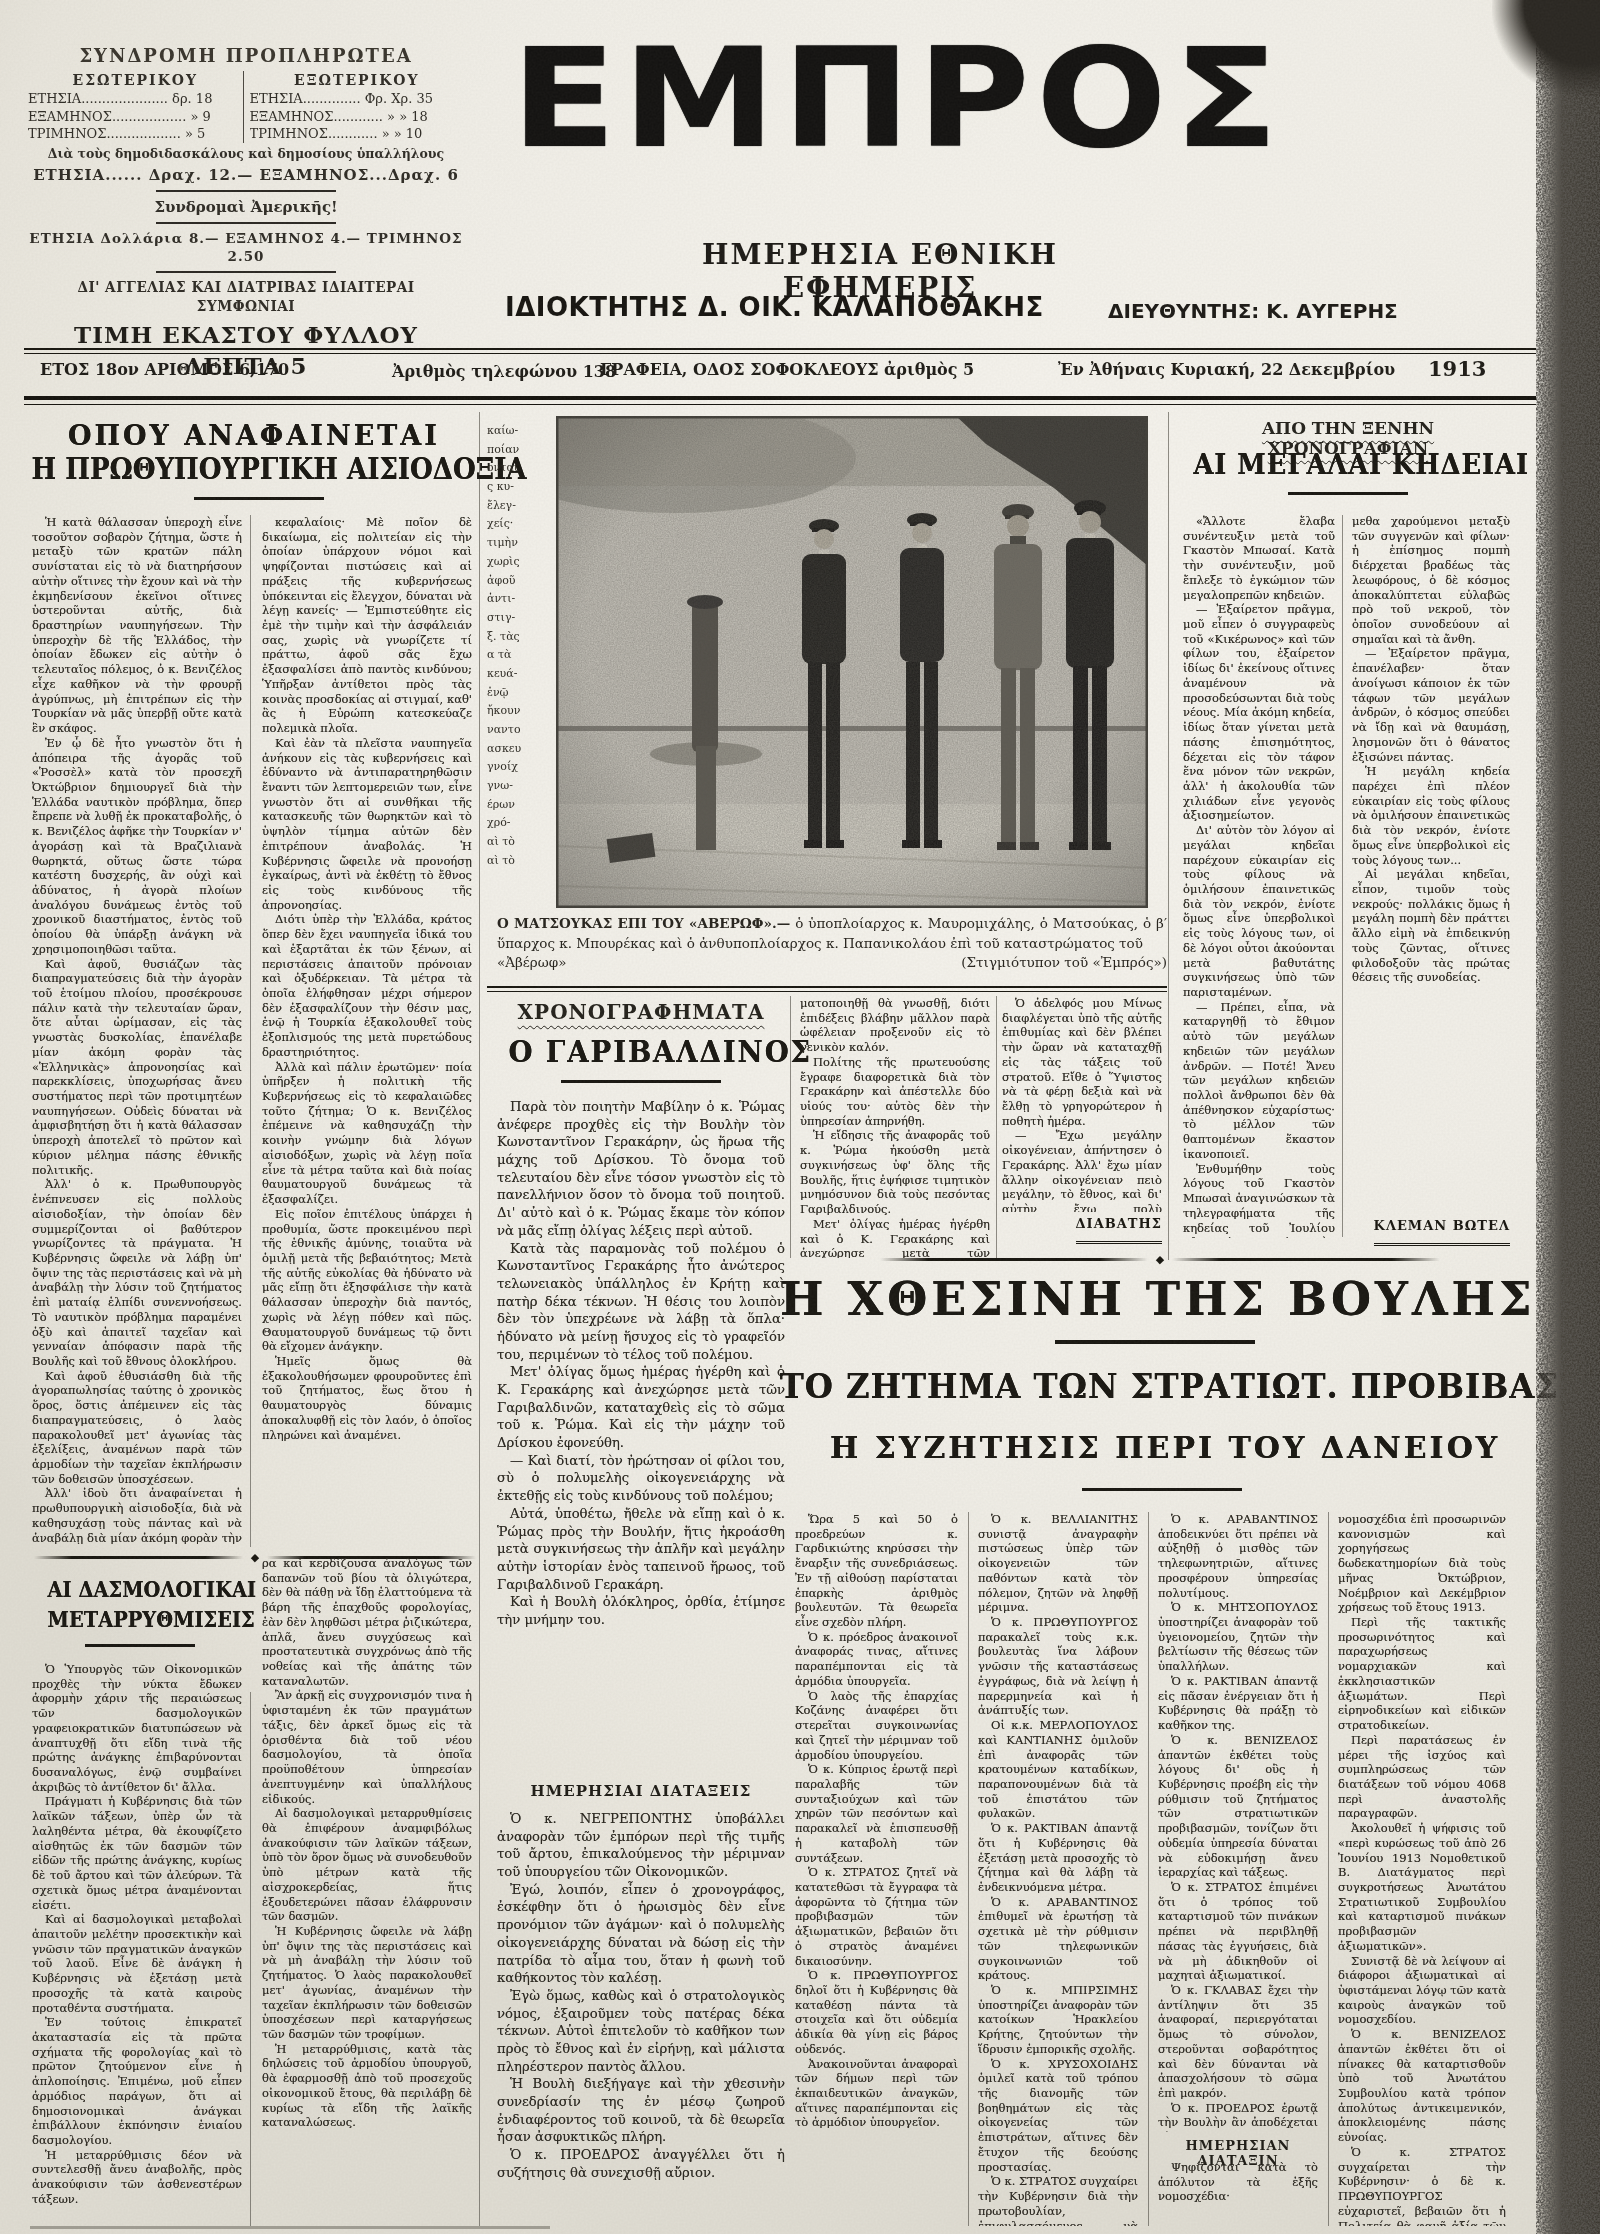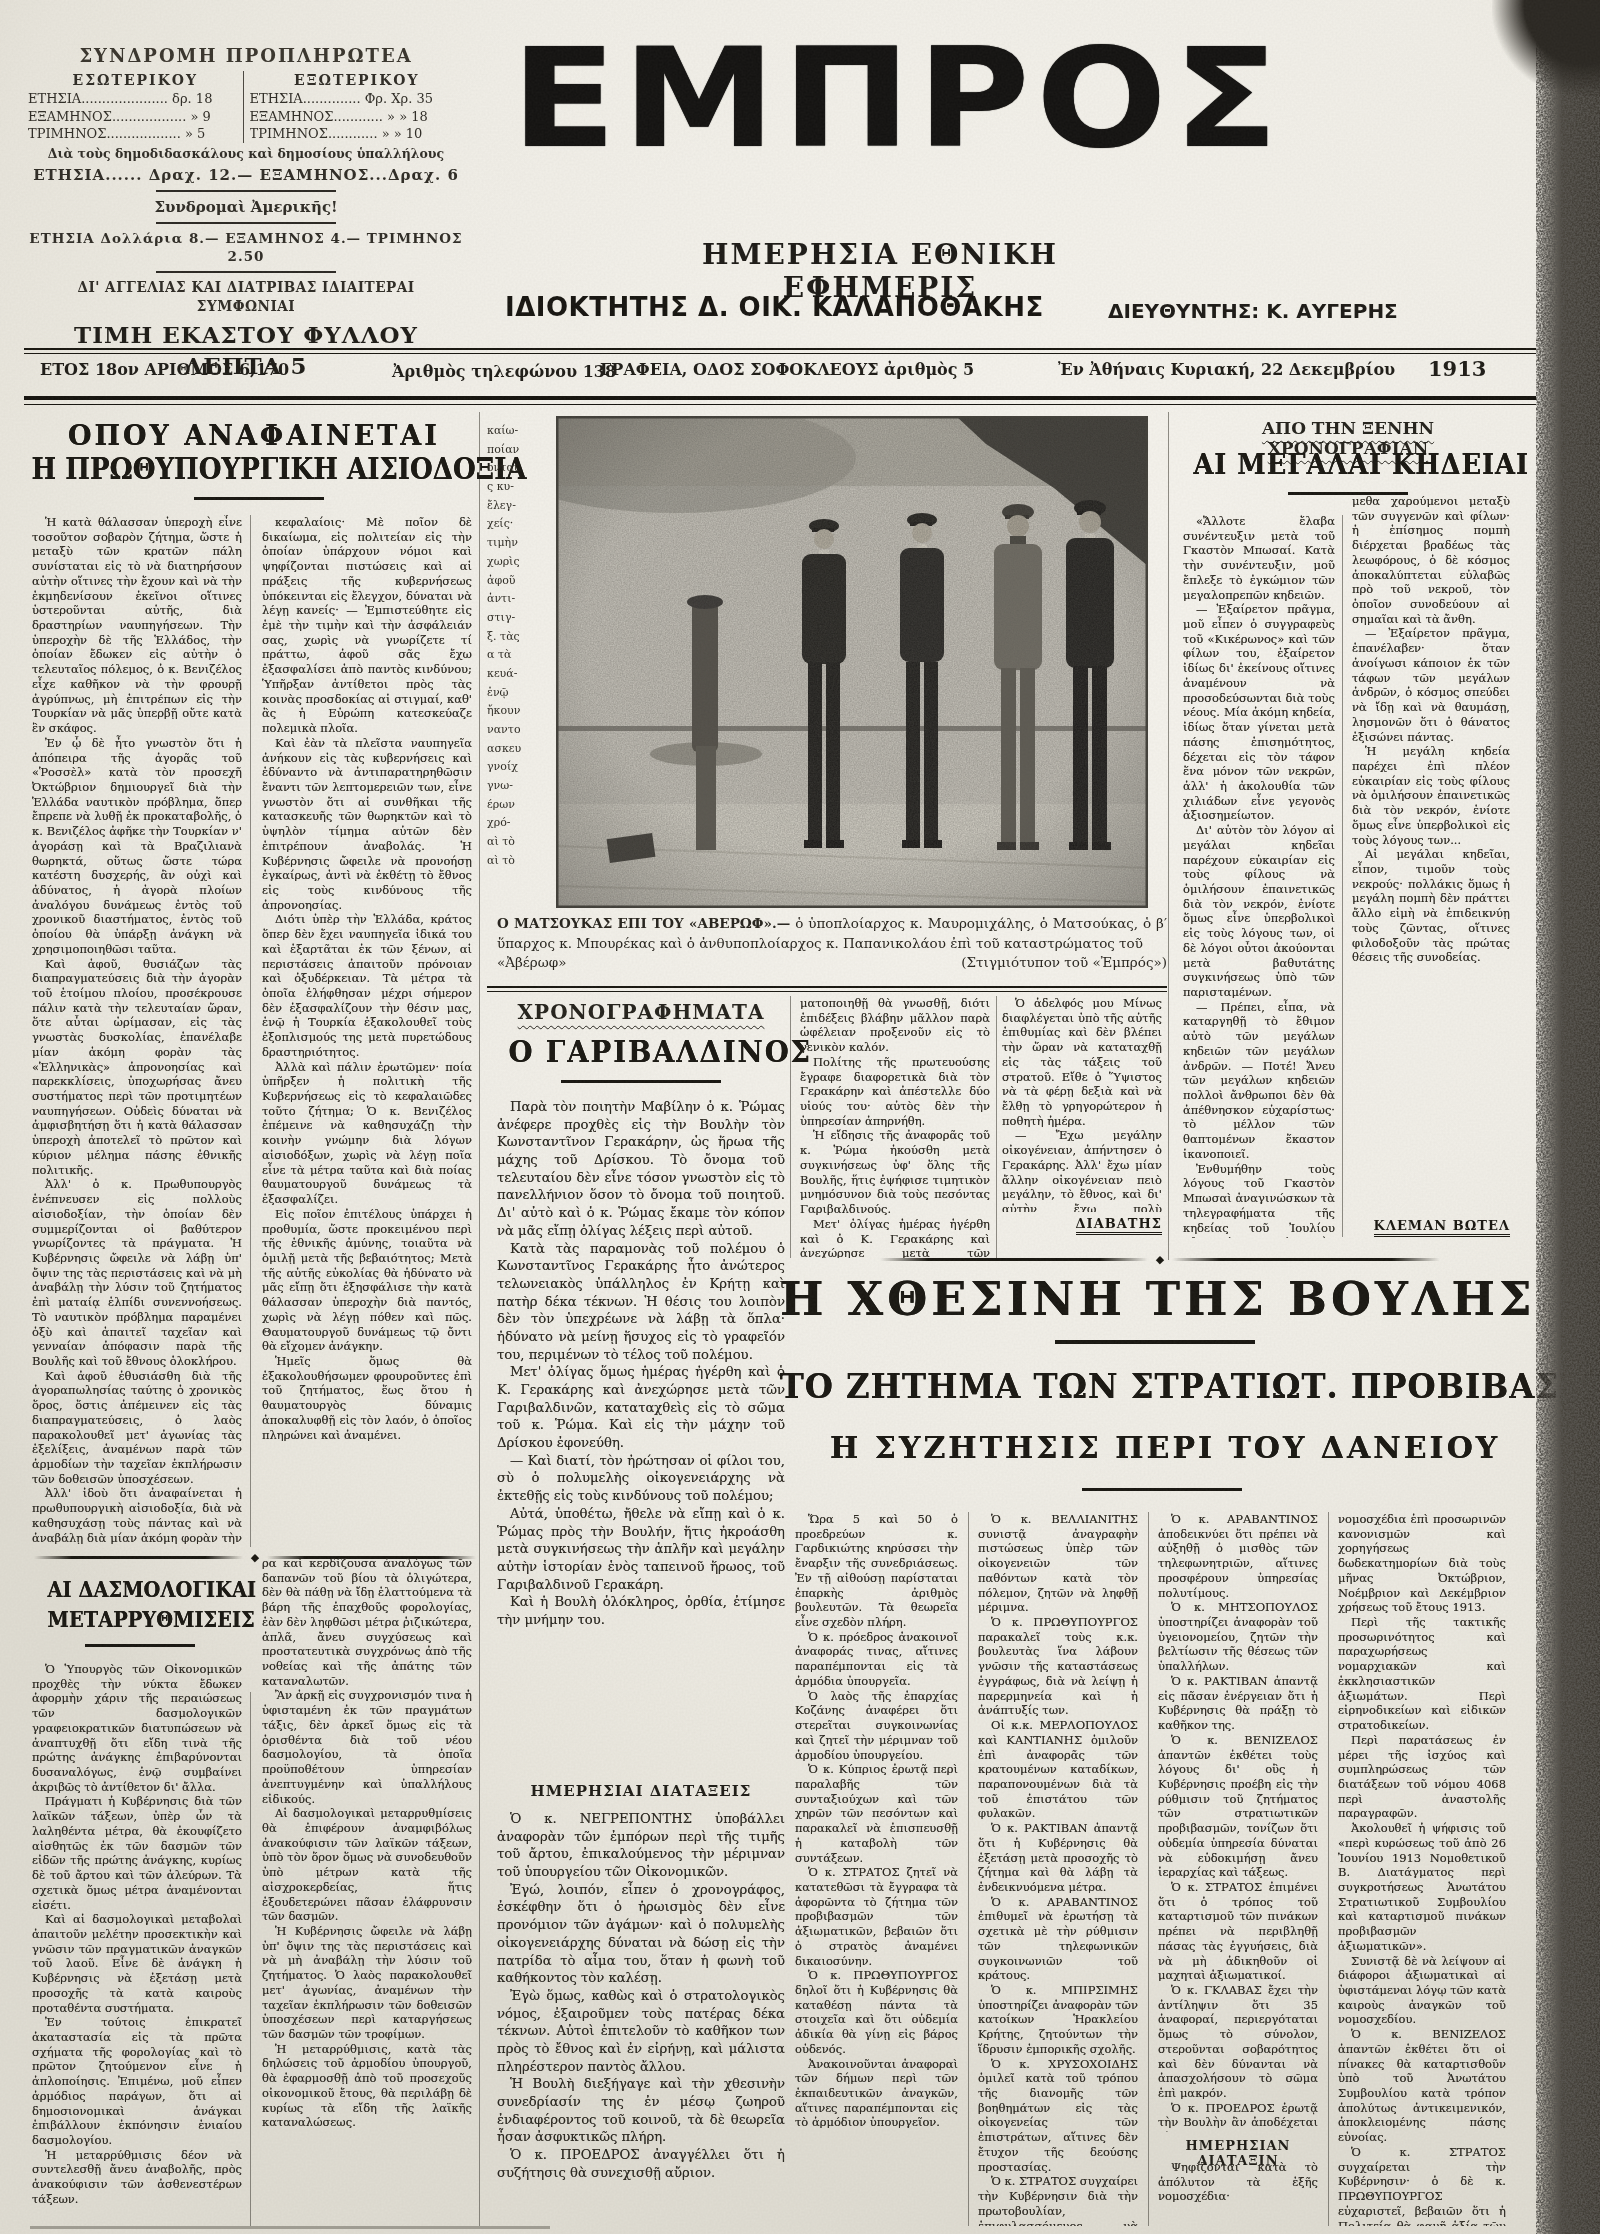--- a/index.html
+++ b/index.html
@@ -41,21 +41,21 @@
   .kicker{font-weight:bold;text-align:center;color:#23211b;
     text-decoration:underline;text-decoration-style:wavy;text-decoration-thickness:1px;text-underline-offset:6px;}
   
   .bodycol{font-size:11.5px;line-height:1.28;text-align:justify;color:#29261f;overflow:hidden;
     text-shadow:0 0 .4px rgba(35,31,25,.55);}
   .bodycol p{margin:0;text-indent:13px;}
   .bodycol.cont p:first-child{text-indent:0;}
   .chronocol{font-size:13.2px;line-height:1.34;}
   .inhead{font-weight:bold;text-align:center;letter-spacing:1px;color:#1d1b15;}
   .sig{font-weight:bold;text-align:right;font-size:13px;color:#17150f;}
-  .sig span{border-bottom:3px double #17150f;padding-bottom:1px;letter-spacing:1px;}
+  .sig span{border-bottom:3px double #17150f;padding-bottom:10px;letter-spacing:1px;}
   .orn{display:flex;align-items:center;gap:8px;}
   .orn i{flex:1;height:3px;background:linear-gradient(90deg,transparent,#17150f 18%,#17150f 82%,transparent);}
   .orn b{font-style:normal;font-size:11px;color:#17150f;line-height:1;}
   .sliver{font-size:11px;line-height:1.7;white-space:pre-line;color:#2c2922;overflow:hidden;}
   
   .caption{font-size:13.5px;line-height:1.45;text-align:justify;color:#26231d;}
   .cap-lead{font-weight:bold;}
   .cap-row{display:flex;justify-content:space-between;font-size:13.5px;}
   
   .edge-right{left:1536px;top:0;width:64px;height:2234px;
@@ -313,21 +313,21 @@
   <div class="kicker abs" style="left:1180px;top:418px;width:336px;font-size:17px;">ΑΠΟ ΤΗΝ ΞΕΝΗΝ ΧΡΟΝΟΓΡΑΦΙΑΝ</div>
   <div class="hl abs" style="left:1180px;top:448px;width:336px;font-size:28px;letter-spacing:1px;transform:scaleX(.92);">ΑΙ ΜΕΓΑΛΑΙ ΚΗΔΕΙΑΙ</div>
   <div class="u-rule abs" style="left:1288px;top:492px;width:120px;height:3px;"></div>
   <div class="bodycol abs" style="left:1183px;top:514px;width:152px;height:724px;">
       <p>«Ἄλλοτε ἔλαβα συνέντευξιν μετὰ τοῦ Γκαστὸν Μπωσαί. Κατὰ τὴν συνέντευξιν, μοῦ ἔπλεξε τὸ ἐγκώμιον τῶν μεγαλοπρεπῶν κηδειῶν.</p>
       <p>— Ἐξαίρετον πρᾶγμα, μοῦ εἶπεν ὁ συγγραφεὺς τοῦ «Κικέρωνος» καὶ τῶν φίλων του, ἐξαίρετον ἰδίως δι' ἐκείνους οἵτινες ἀναμένουν νὰ προσοδεύσωνται διὰ τοὺς νέους. Μία ἀκόμη κηδεία, ἰδίως ὅταν γίνεται μετὰ πάσης ἐπισημότητος, δέχεται εἰς τὸν τάφον ἕνα μόνον τῶν νεκρῶν, ἀλλ' ἡ ἀκολουθία τῶν χιλιάδων εἶνε γεγονὸς ἀξιοσημείωτον.</p>
       <p>Δι' αὐτὸν τὸν λόγον αἱ μεγάλαι κηδεῖαι παρέχουν εὐκαιρίαν εἰς τοὺς φίλους νὰ ὁμιλήσουν ἐπαινετικῶς διὰ τὸν νεκρόν, ἐνίοτε ὅμως εἶνε ὑπερβολικοὶ εἰς τοὺς λόγους των, οἱ δὲ λόγοι οὗτοι ἀκούονται μετὰ βαθυτάτης συγκινήσεως ὑπὸ τῶν παρισταμένων.</p>
       <p>— Πρέπει, εἶπα, νὰ καταργηθῇ τὸ ἔθιμον αὐτὸ τῶν μεγάλων κηδειῶν τῶν μεγάλων ἀνδρῶν. — Ποτέ! Ἄνευ τῶν μεγάλων κηδειῶν πολλοὶ ἄνθρωποι δὲν θὰ ἀπέθνησκον εὐχαρίστως· τὸ μέλλον τῶν θαπτομένων ἕκαστον ἱκανοποιεῖ.</p>
       <p>Ἐνθυμήθην τοὺς λόγους τοῦ Γκαστὸν Μπωσαὶ ἀναγινώσκων τὰ τηλεγραφήματα τῆς κηδείας τοῦ Ἰουλίου Κλαρετύ. Τρομερόν!.. Τὴν 8ην πρωινὴν ἡ ἐκκλησία τοῦ Ἁγίου Φιλίππου τοῦ Ῥούλου ἐγέμισεν ἐκ τῆς κοσμοσυρροῆς· ἠκολούθει ὁλόκληρος ἡ Γαλλικὴ Ἀκαδημία.</p>
     </div>
-  <div class="bodycol cont abs" style="left:1352px;top:494px;width:158px;height:700px;">
+  <div class="bodycol cont abs" style="left:1352px;top:514px;width:158px;height:700px;">
       <p>μεθα χαρούμενοι μεταξὺ τῶν συγγενῶν καὶ φίλων· ἡ ἐπίσημος πομπὴ διέρχεται βραδέως τὰς λεωφόρους, ὁ δὲ κόσμος ἀποκαλύπτεται εὐλαβῶς πρὸ τοῦ νεκροῦ, τὸν ὁποῖον συνοδεύουν αἱ σημαῖαι καὶ τὰ ἄνθη.</p>
       <p>— Ἐξαίρετον πρᾶγμα, ἐπανέλαβεν· ὅταν ἀνοίγωσι κάποιον ἐκ τῶν τάφων τῶν μεγάλων ἀνδρῶν, ὁ κόσμος σπεύδει νὰ ἴδῃ καὶ νὰ θαυμάσῃ, λησμονῶν ὅτι ὁ θάνατος ἐξισώνει πάντας.</p>
       <p>Ἡ μεγάλη κηδεία παρέχει ἐπὶ πλέον εὐκαιρίαν εἰς τοὺς φίλους νὰ ὁμιλήσουν ἐπαινετικῶς διὰ τὸν νεκρόν, ἐνίοτε ὅμως εἶνε ὑπερβολικοὶ εἰς τοὺς λόγους των...</p>
       <p>Αἱ μεγάλαι κηδεῖαι, εἶπον, τιμοῦν τοὺς νεκρούς· πολλάκις ὅμως ἡ μεγάλη πομπὴ δὲν πράττει ἄλλο εἰμὴ νὰ ἐπιδεικνύῃ τοὺς ζῶντας, οἵτινες φιλοδοξοῦν τὰς πρώτας θέσεις τῆς συνοδείας.</p>
     </div>
   <div class="sig abs" style="left:1352px;top:1218px;width:158px;"><span>ΚΛΕΜΑΝ ΒΩΤΕΛ</span></div>
 
   <div class="orn abs" style="left:880px;top:1254px;width:560px;">
       <i></i>
       <b>◆</b>

